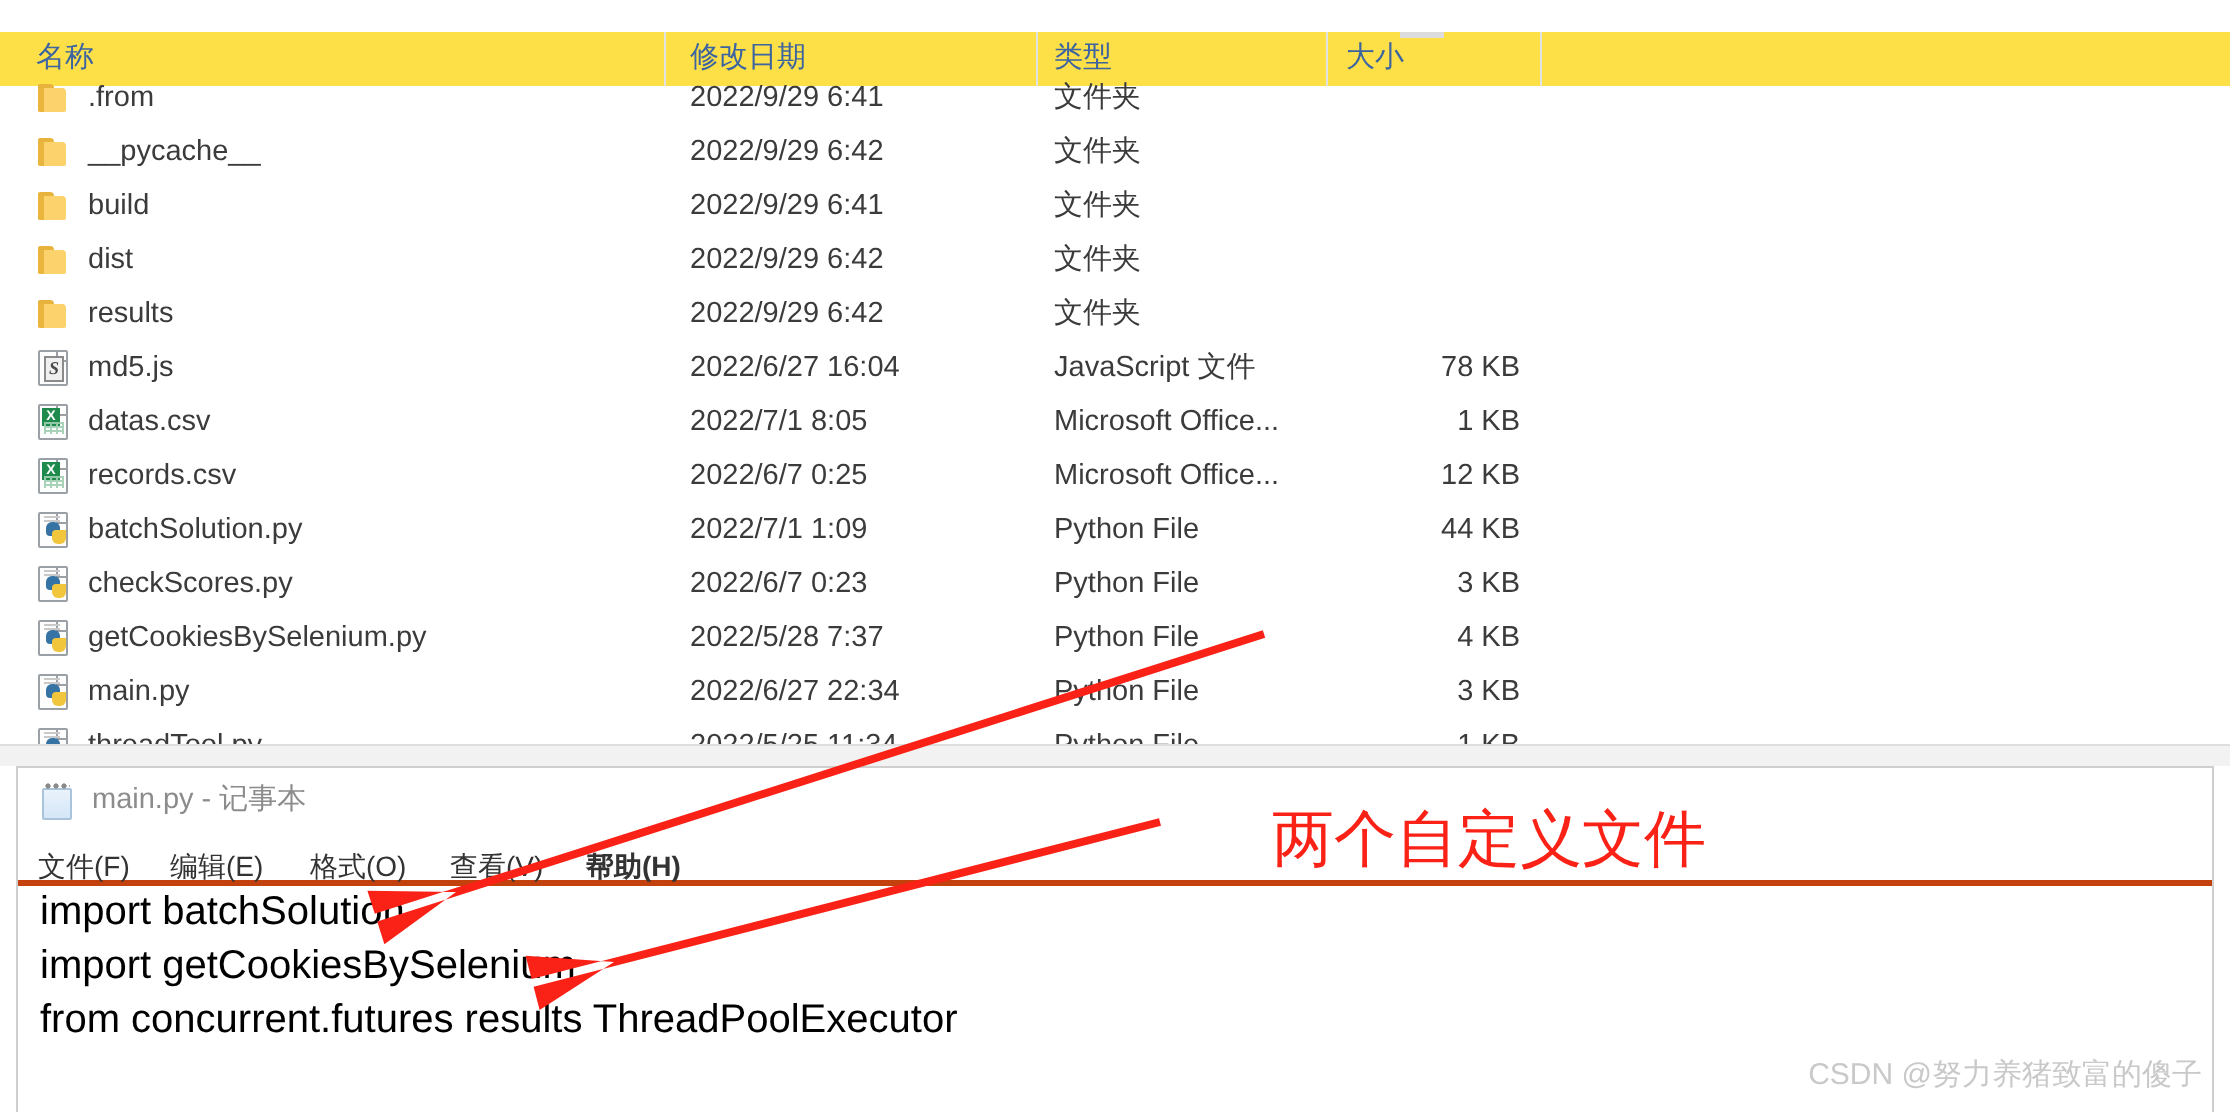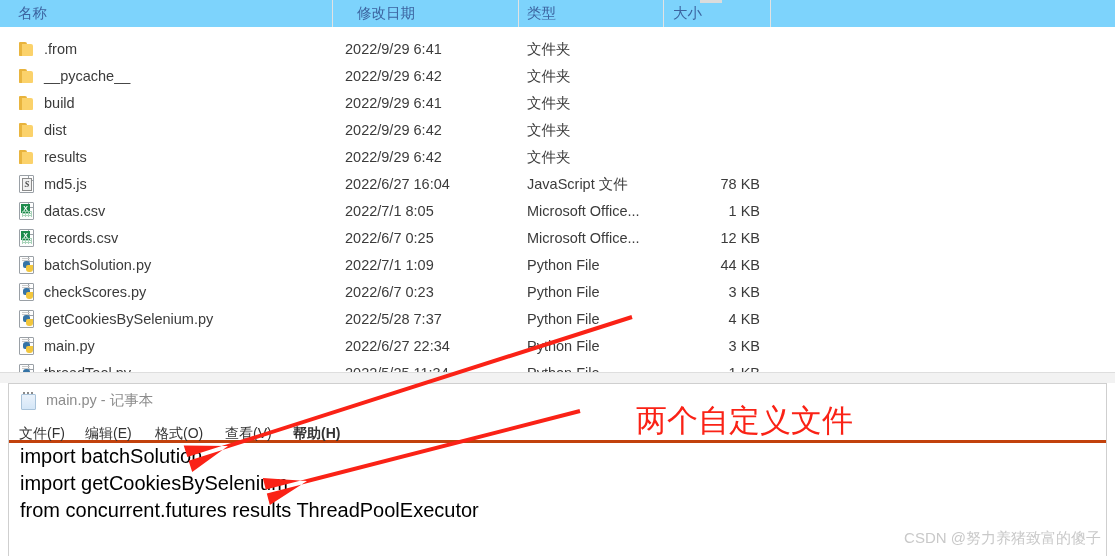--- a/index.html
+++ b/index.html
@@ -22,42 +22,42 @@
     left: 0; top: 0;
     width: 1115px;
     height: 383px;
     background: #ffffff;
     overflow: hidden;
   }
 
   
   #col-header {
     position: absolute;
-    left: 0; top: 0;
+    left: 0; top: 16px;
     width: 1115px;
     height: 27px;
-    background: #7dd3fc;
+    background: #fde047;
   }
   #col-header .hdr {
     position: absolute;
     top: 2px;
     font-size: 14.5px;
     color: #3c64a0;
     white-space: nowrap;
     line-height: 22px;
   }
   #col-header .sep {
     position: absolute;
     top: 0px;
     width: 1px;
     height: 27px;
     background: #e2e2e2;
   }
   .hdr-name { left: 18px; }
-  .hdr-date { left: 345px; margin-left: 12px; }
+  .hdr-date { left: 345px; }
   .hdr-type { left: 527px; }
   .hdr-size { left: 673px; }
   .sep-1 { left: 332px; }
   .sep-2 { left: 518px; }
   .sep-3 { left: 663px; }
   .sep-4 { left: 770px; }
   
   #hdr-notch {
     position: absolute;
     left: 700px; top: 0px;

